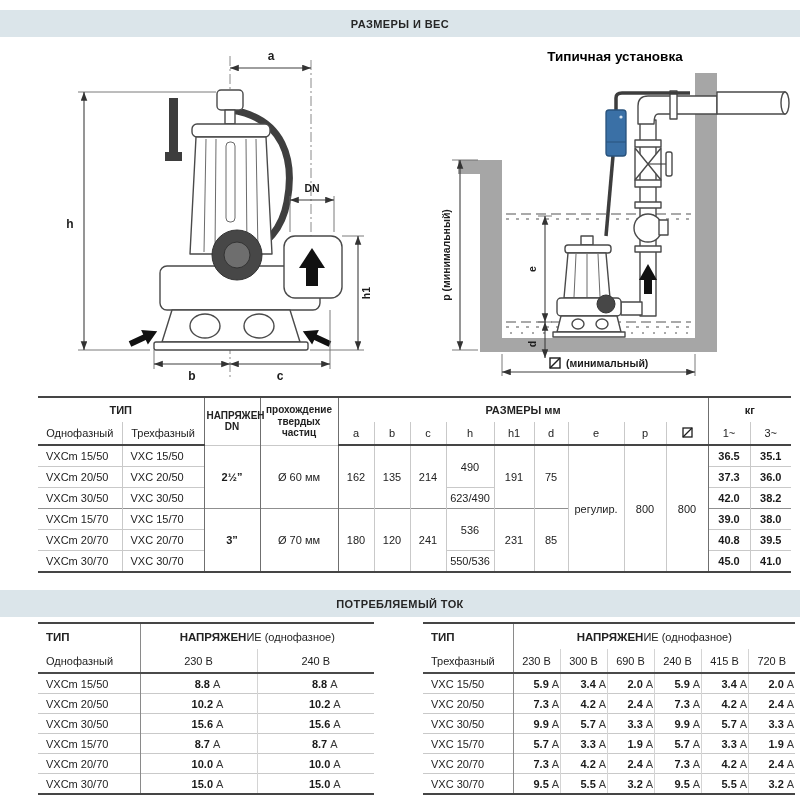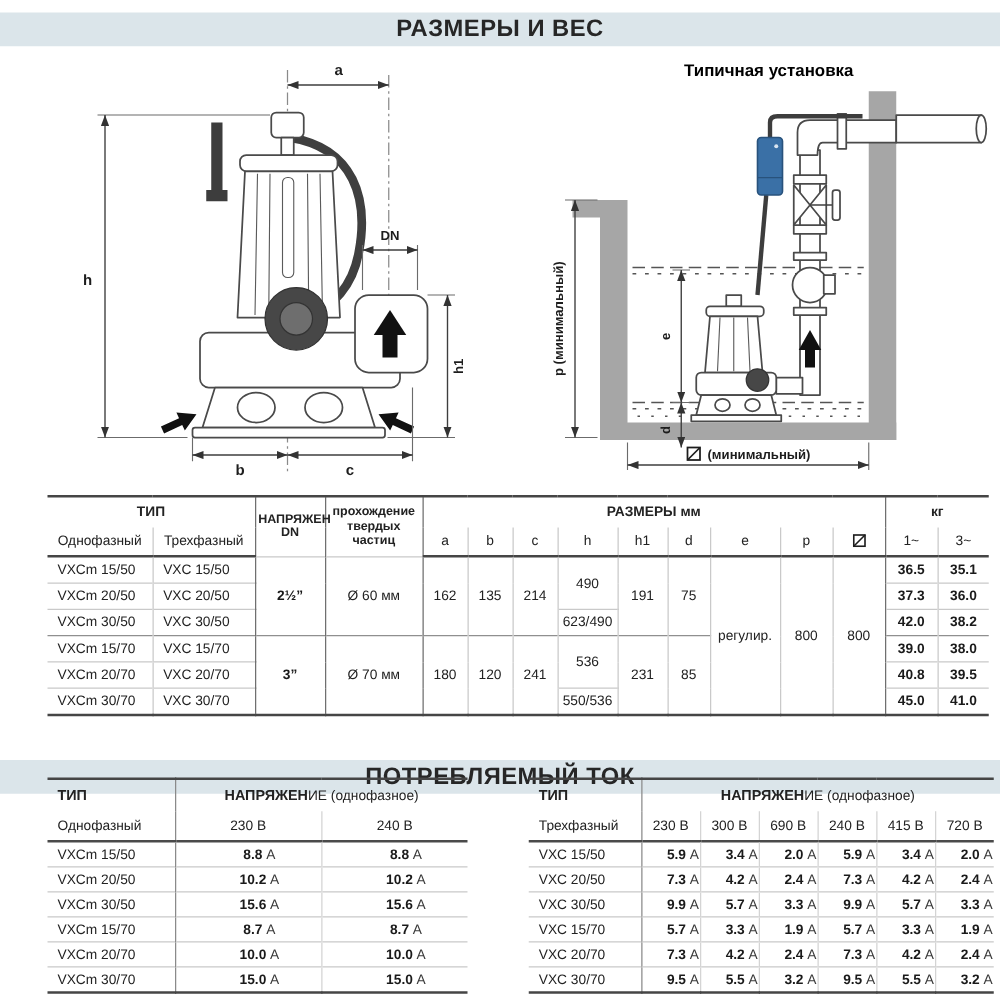--- a/index.html
+++ b/index.html
@@ -1,20 +1,20 @@
 <!DOCTYPE html>
 <html><head>
 <meta charset="utf-8">
 <style>
   html,body { margin:0; padding:0; }
   body { width:800px; height:800px; background:#fff; font-family:"Liberation Sans", sans-serif; color:#222; position:relative; overflow:hidden; }
   .abs { position:absolute; }
 
   .band { left:0; width:800px; height:27px; background:#dbe5ea; display:flex; align-items:center; justify-content:center; }
-  .band span { font-weight:bold; font-size:19px; letter-spacing:.4px; color:#262626; }
+  .band span { font-weight:bold; font-size:11px; letter-spacing:.4px; color:#262626; }
 
   .inst-title { left:430px; top:49px; width:370px; text-align:center; font-weight:bold; font-size:13.5px; color:#000000; }
 
   
   .cl   { stroke:#8a8a8a; stroke-width:1; stroke-dasharray:10 3 2 3; fill:none; }
   .dim  { stroke:#3e3e3e; stroke-width:1.1; fill:none; }
   .ext  { stroke:#6b6b6b; stroke-width:.9; fill:none; }
   .ln   { fill:#fff; stroke:#4a4a4a; stroke-width:1.4; stroke-linejoin:round; }
   .thin { fill:none; stroke:#5a5a5a; stroke-width:.9; }
   .dkf  { fill:#3d3d3d; }
@@ -324,21 +324,21 @@
       <td class="model">VXCm 30/70</td>
       <td class="model">VXC 30/70</td>
       <td>550/536</td>
       <td class="kgv dk">45.0</td>
       <td class="kgv">41.0</td>
     </tr>
   </tbody>
 </table>
 </div>
 
-<div class="abs band" style="top:608px">
+<div class="abs band" style="top:590px">
   <span>ПОТРЕБЛЯЕМЫЙ ТОК</span>
 </div>
 
 <div class="abs t2 t2l">
 <table>
   <colgroup>
         <col style="width:102px">
         <col style="width:117px">
         <col style="width:117px">
       </colgroup>

